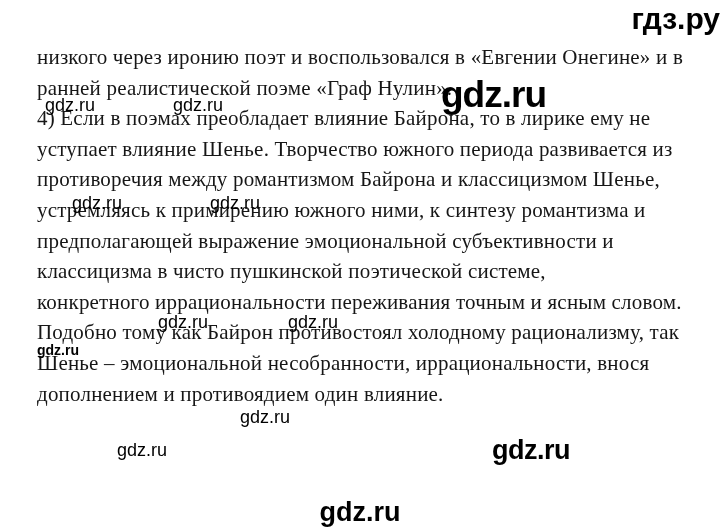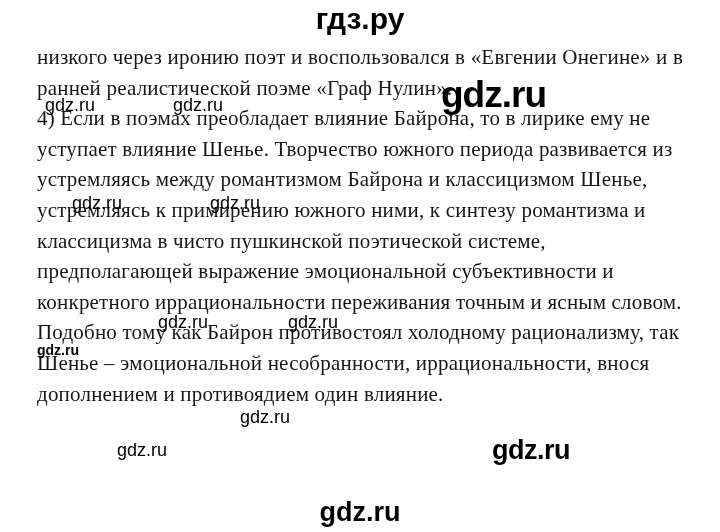--- a/index.html
+++ b/index.html
@@ -3,21 +3,21 @@
 <meta charset="utf-8">
 <style>
   html,body { margin:0; padding:0; background:#fff; }
   .page {
     position:relative; width:720px; height:532px;
     background:#ffffff; overflow:hidden;
     font-family:"Liberation Serif", serif;
   }
   .site-header {
     position:absolute; top:2px; left:0; width:100%;
-    text-align:center;
+    text-align:right;
     font-family:"Liberation Sans", sans-serif;
     font-weight:bold; font-size:30px; color:#000;
   }
   .text-block {
     position:absolute; top:42px; left:37px; right:8px;
     font-size:21px; line-height:30.6px; letter-spacing:0.2px;
     color:#161616;
   }
   .text-line { white-space:nowrap; height:30.6px; overflow:visible; }
   .wm {
@@ -40,24 +40,24 @@
 <body>
 
 <div class="page">
   <div class="site-header">гдз.ру</div>
 
   <div class="text-block">
       <div class="text-line">низкого через иронию поэт и воспользовался в «Евгении Онегине» и в</div>
       <div class="text-line">ранней реалистической поэме «Граф Нулин».</div>
       <div class="text-line">4) Если в поэмах преобладает влияние Байрона, то в лирике ему не</div>
       <div class="text-line">уступает влияние Шенье. Творчество южного периода развивается из</div>
-      <div class="text-line">устремляясь между романтизмом Байрона и классицизмом Шенье,</div>
+      <div class="text-line">противоречия между романтизмом Байрона и классицизмом Шенье,</div>
       <div class="text-line">устремляясь к примирению южного ними, к синтезу романтизма и</div>
+      <div class="text-line">предполагающей выражение эмоциональной субъективности и</div>
       <div class="text-line">классицизма в чисто пушкинской поэтической системе,</div>
-      <div class="text-line">предполагающей выражение эмоциональной субъективности и</div>
       <div class="text-line">конкретного иррациональности переживания точным и ясным словом.</div>
       <div class="text-line">Подобно тому как Байрон противостоял холодному рационализму, так</div>
       <div class="text-line">Шенье – эмоциональной несобранности, иррациональности, внося</div>
       <div class="text-line">дополнением и противоядием один влияние.</div>
     </div>
 
   <div id="wm-layer">
       <span class="wm wm-big-1" style="left: 441px; top: 76px;">gdz.ru</span>
       <span class="wm wm-small" style="left: 45px; top: 96px;">gdz.ru</span>
       <span class="wm wm-small" style="left: 173px; top: 96px;">gdz.ru</span>

